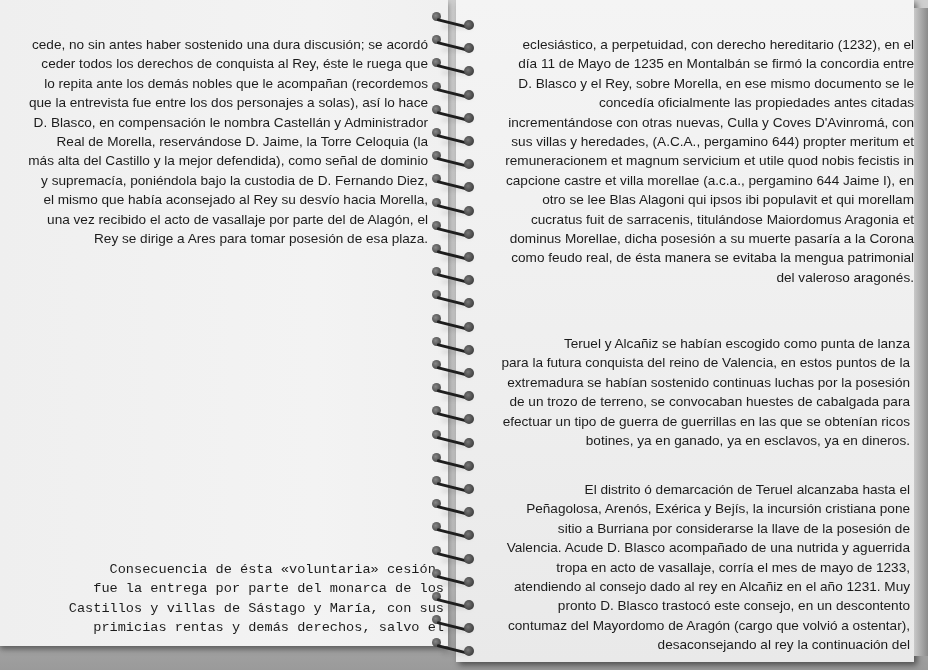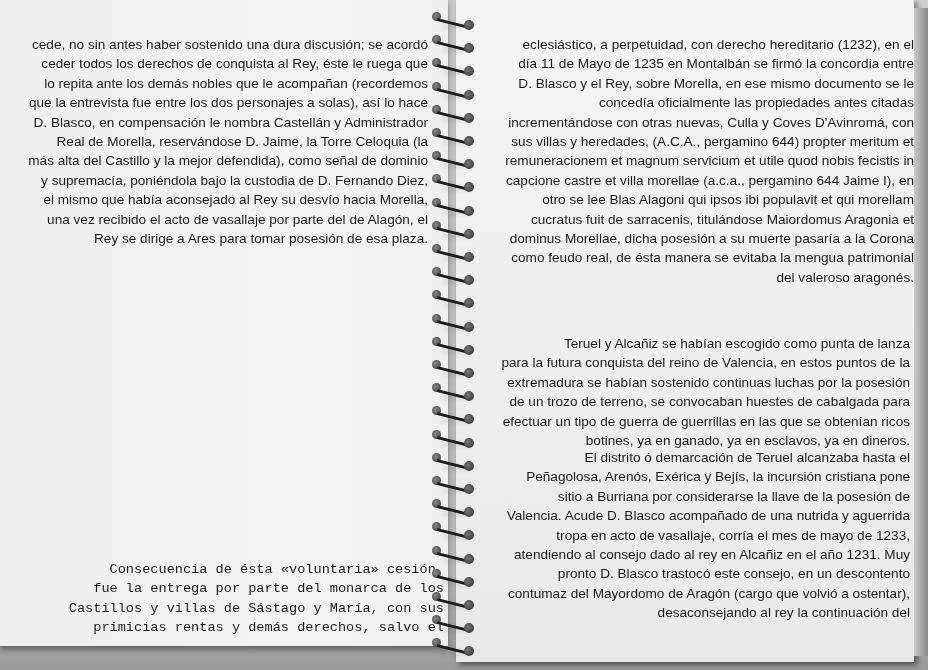--- a/index.html
+++ b/index.html
@@ -36,21 +36,21 @@
     line-height: 19.4px;
     color: #1c1c1c;
     margin: 0;
   }
   .text p { margin: 0; text-align: right; }
   .indent { text-indent: 40px; }
   .left-top { left: 28px; top: 35px; width: 400px; }
   .left-bottom { left: 44px; top: 560px; width: 400px; font-family: Liberation Mono, monospace; }
   .right-1 { left: 504px; top: 35px; width: 410px; }
   .right-2 { left: 500px; top: 334px; width: 410px; }
-  .right-3 { left: 500px; top: 448px; width: 410px; }
+  .right-3 { left: 500px; top: 480px; width: 410px; }
 
   .spiral { position: absolute; left: 428px; top: 0; width: 60px; height: 670px; }
   .ring { position: absolute; left: 0; width: 56px; height: 20px; }
   .ring .hole-l {
     position: absolute; left: 4px; top: 2px; width: 9px; height: 9px; border-radius: 50%;
     background: radial-gradient(circle at 40% 40%, #888, #333);
   }
   .ring .hole-r {
     position: absolute; left: 36px; top: 10px; width: 10px; height: 10px; border-radius: 50%;
     background: radial-gradient(circle at 40% 40%, #777, #2a2a2a);

